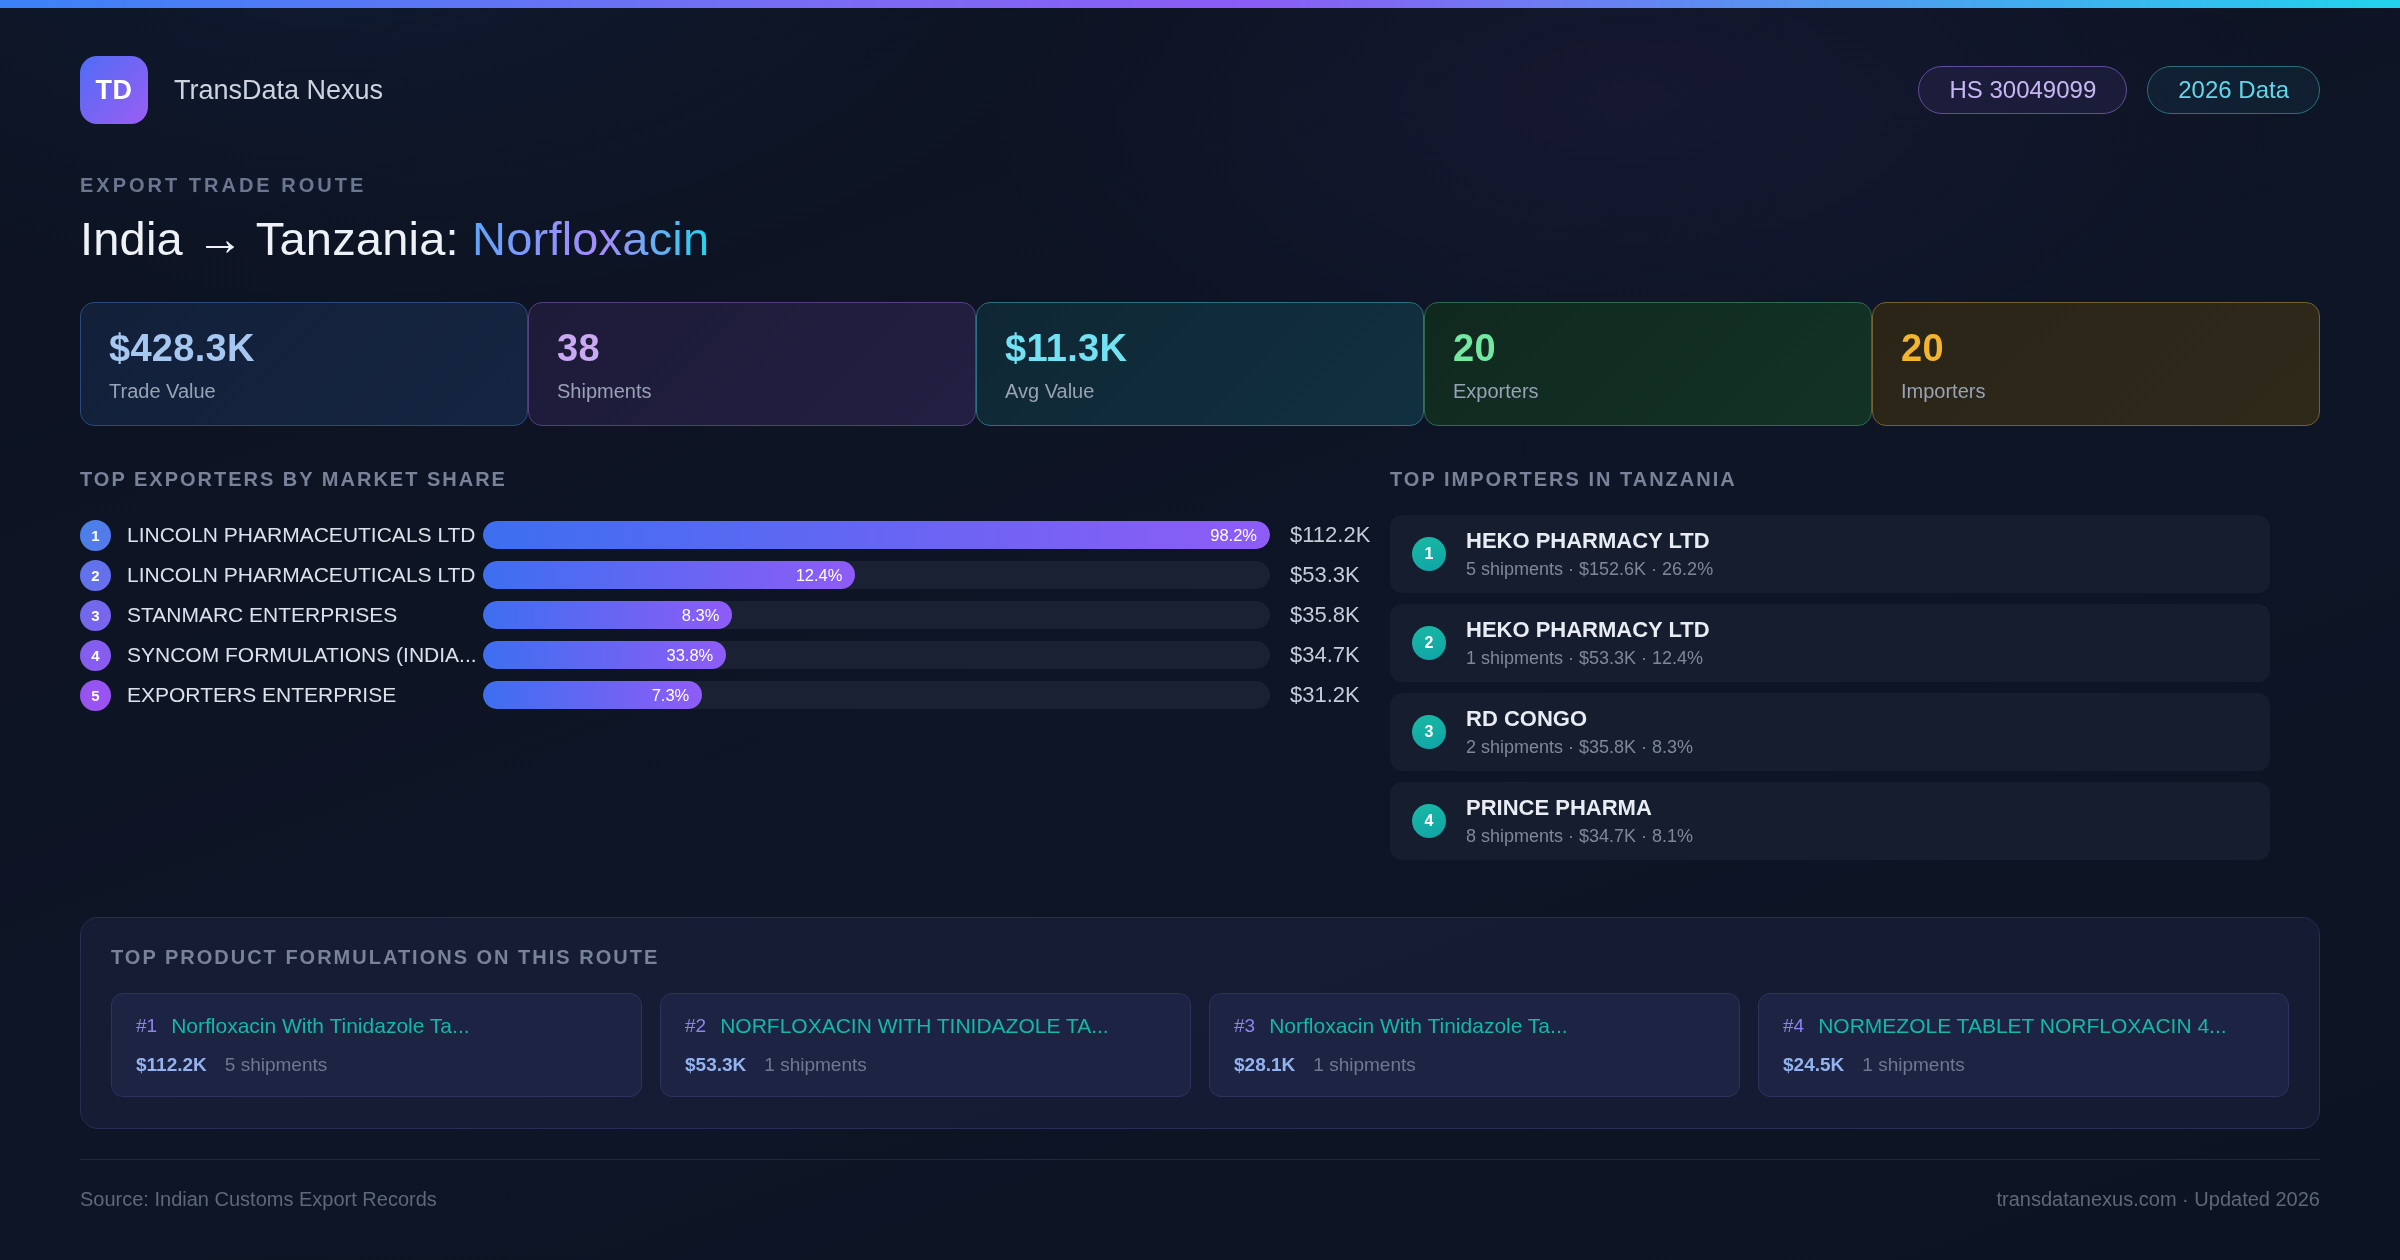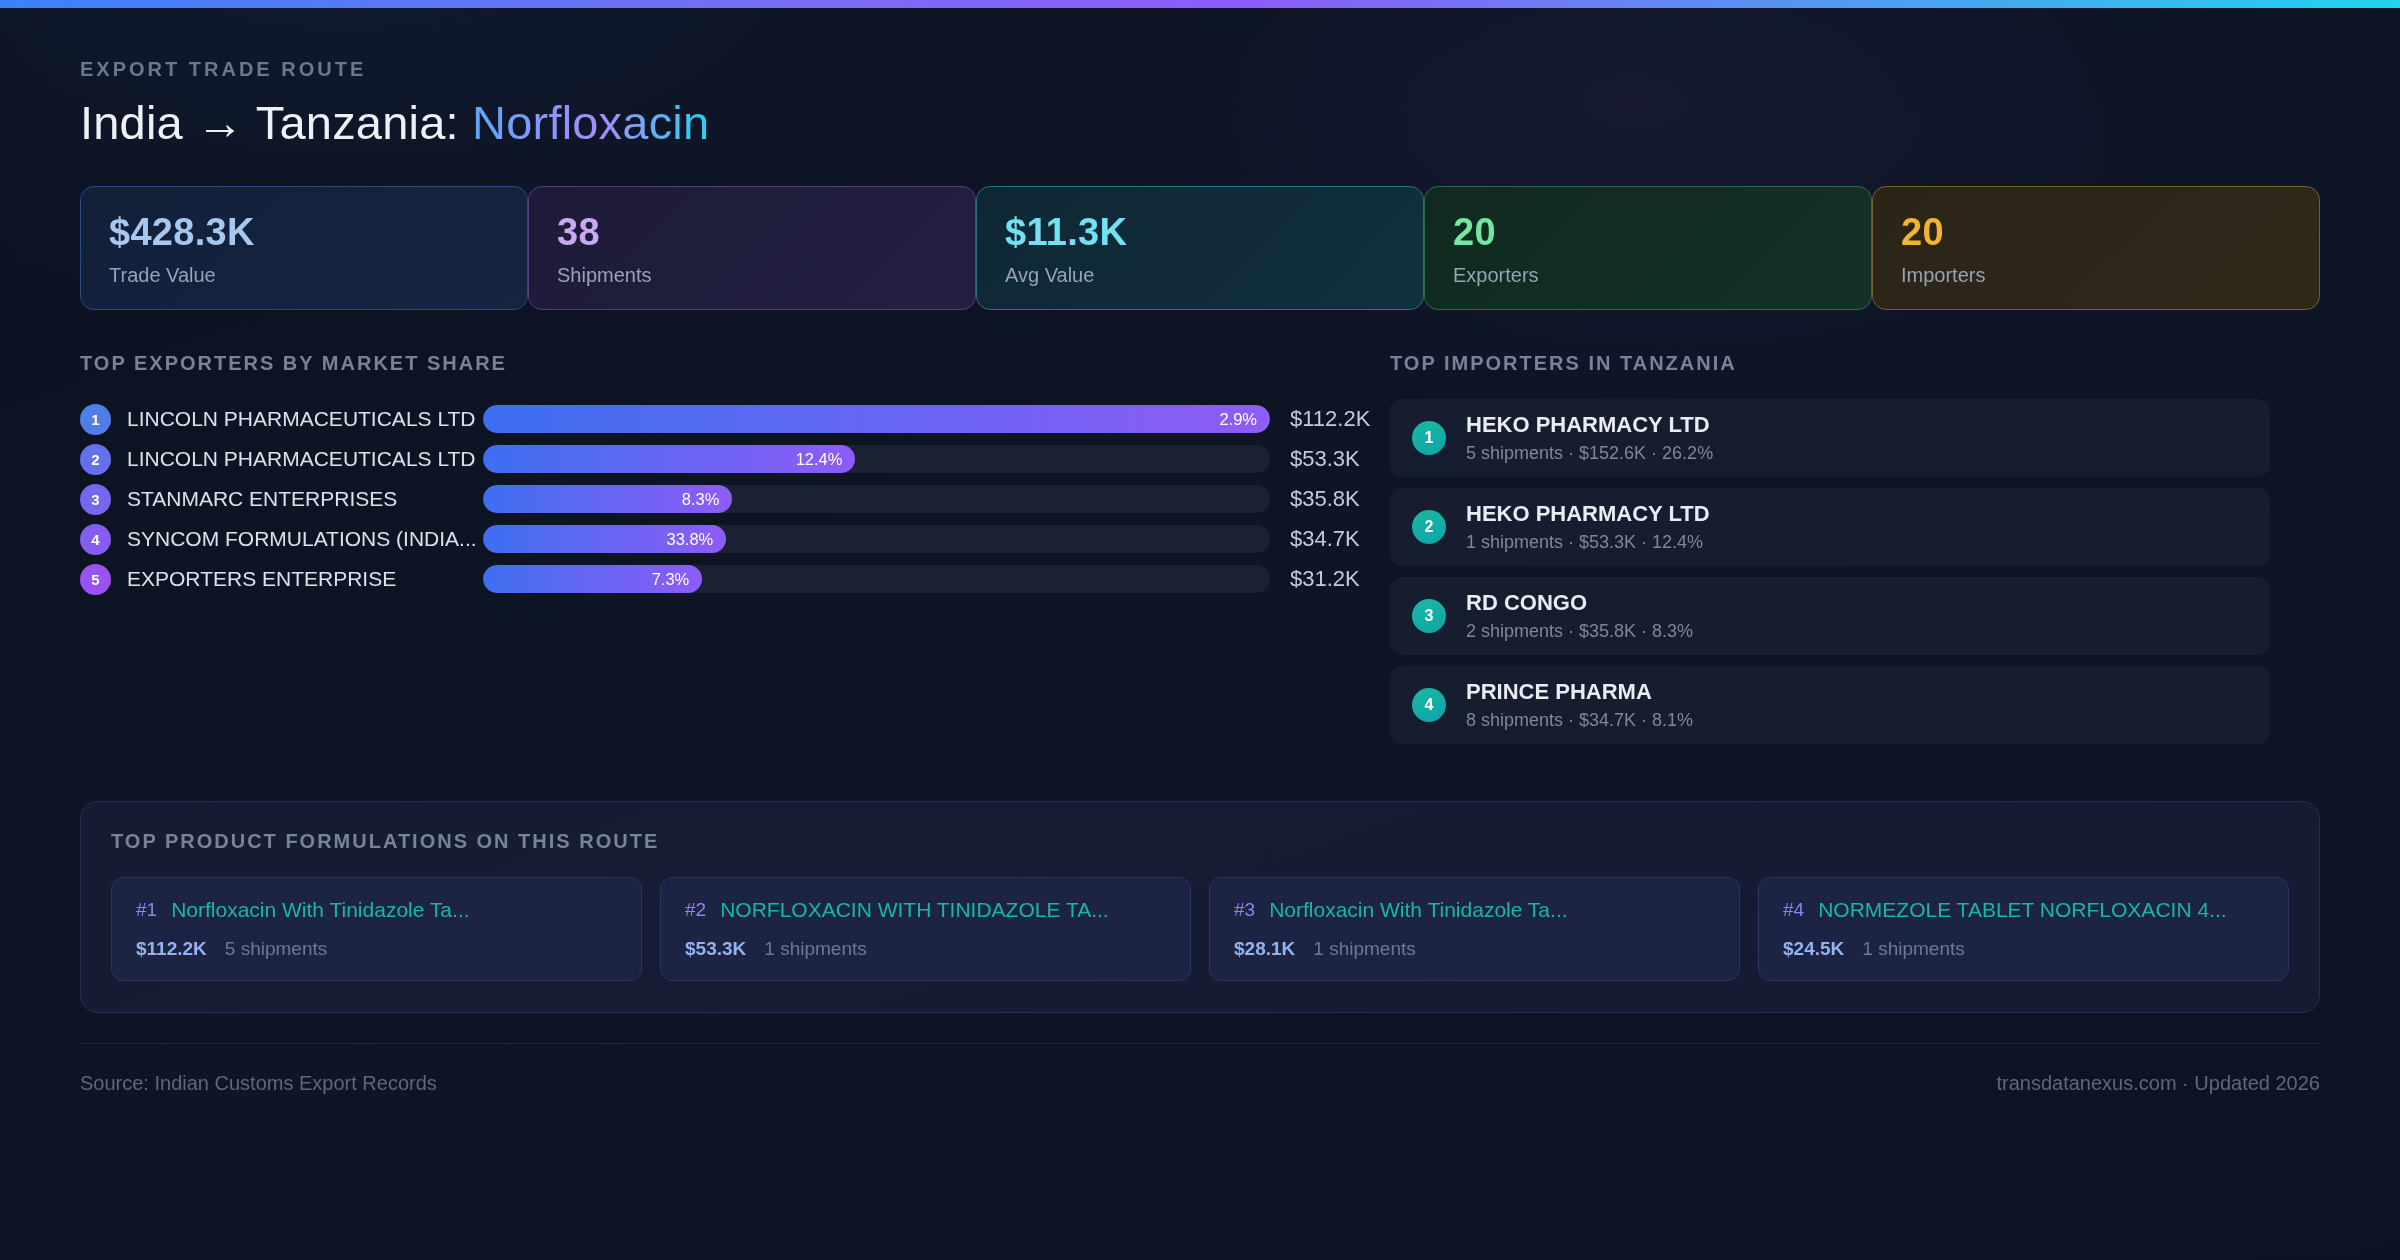--- a/index.html
+++ b/index.html
@@ -99,20 +99,32 @@
   .footer { margin-top:30px; border-top:1px solid #20283a; padding-top:28px;
     display:flex; justify-content:space-between; font-size:20px; color:#5d6878; }
 </style>
 </head>
 <body>
 
 <div class="topbar"></div>
 
 <div class="page">
 
+  <header class="hdr">
+    <div class="brand-wrap">
+      <div class="logo">
+        <span>TD</span>
+      </div>
+      <div class="brand">TransData Nexus</div>
+    </div>
+    <div class="badges">
+      <div class="pill pill-hs">HS 30049099</div>
+      <div class="pill pill-year">2026 Data</div>
+    </div>
+  </header>
 
   <div class="eyebrow">EXPORT TRADE ROUTE</div>
   <h1 class="title"><span>India → Tanzania: </span><span class="hl">Norfloxacin</span></h1>
 
   <div class="stats">
     <div class="card blue">
       <div class="val">$428.3K</div>
       <div class="lbl">Trade Value</div>
     </div>
     <div class="card purple">
@@ -135,21 +147,21 @@
 
   <div class="cols">
     <section>
       <div class="sec-h">TOP EXPORTERS BY MARKET SHARE</div>
 
       <div class="exp-row">
         <div class="rk rk1">1</div>
         <div class="exp-name">LINCOLN PHARMACEUTICALS LTD</div>
         <div class="track">
           <div class="fill" style="width: 100%;">
-            <span class="pct">2.9%</span>
+            <span class="pct">98.2%</span>
           </div>
         </div>
         <div class="exp-val">$112.2K</div>
       </div>
 
       <div class="exp-row">
         <div class="rk rk2">2</div>
         <div class="exp-name">LINCOLN PHARMACEUTICALS LTD</div>
         <div class="track">
           <div class="fill" style="width: 47.3282%;">

